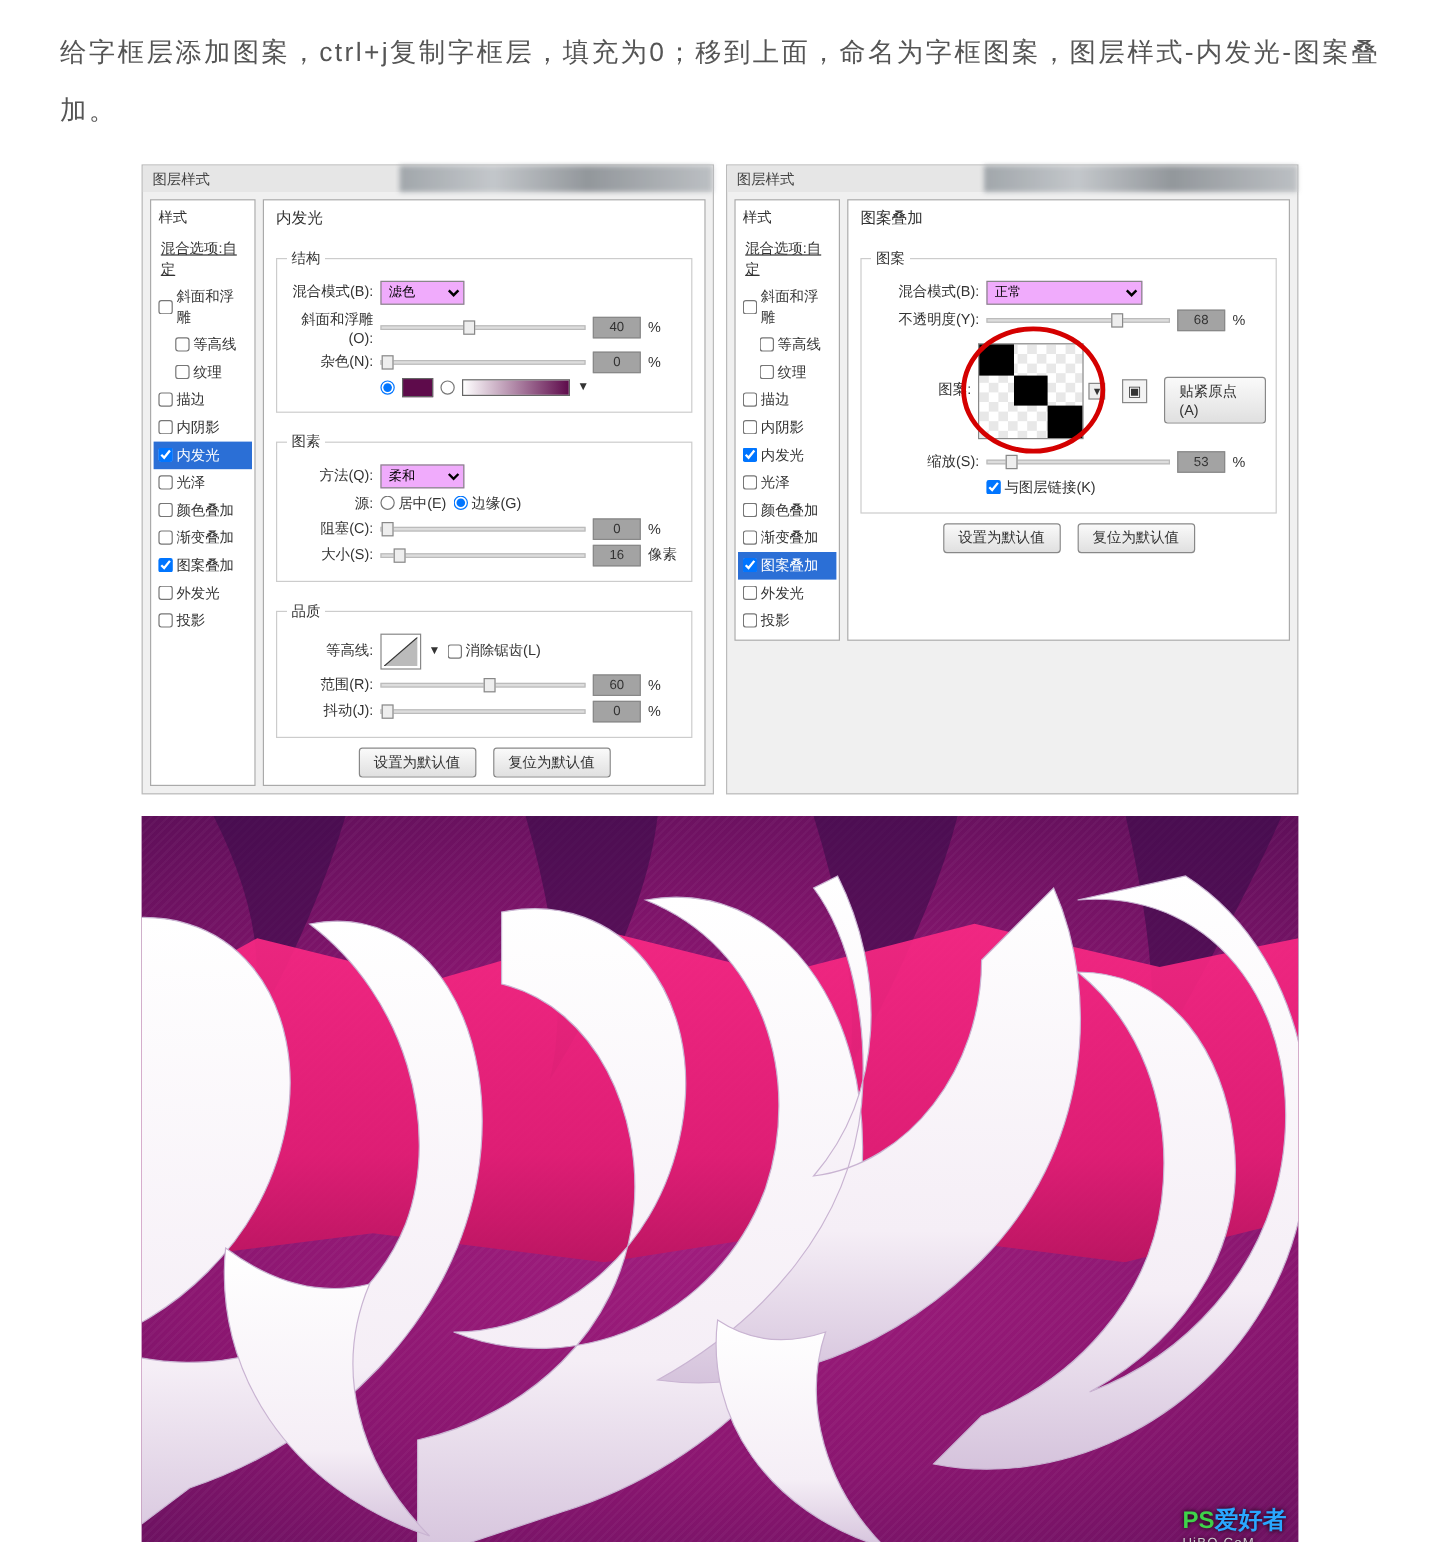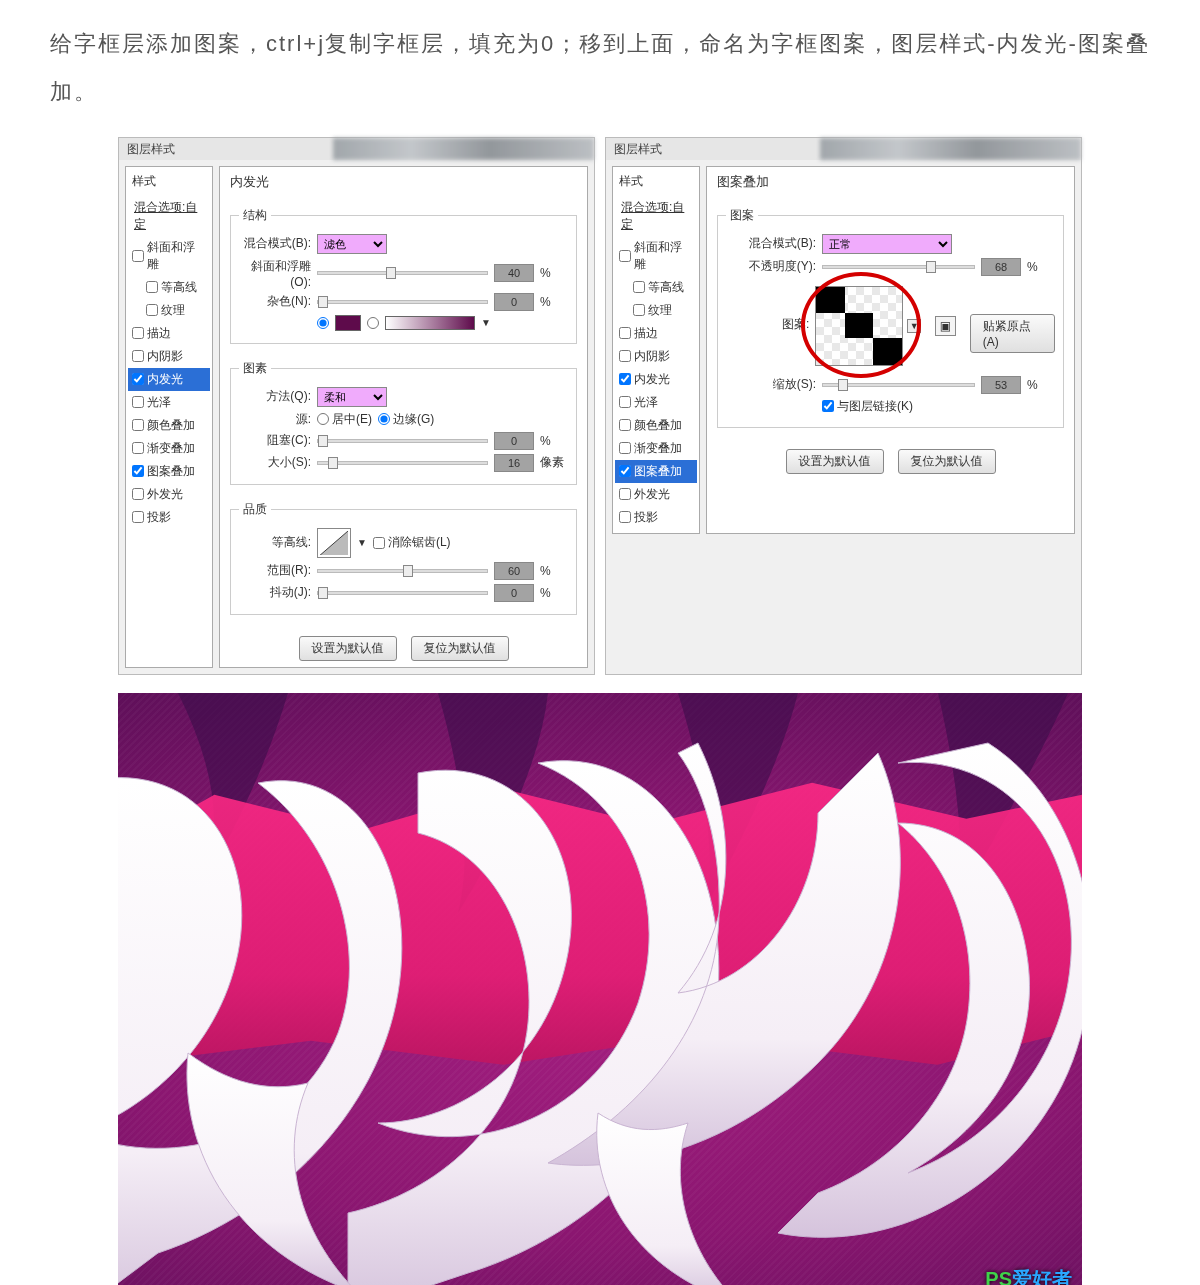--- a/index.html
+++ b/index.html
@@ -144,21 +144,20 @@
   }
   .radio { display:flex; align-items:center; gap:3px;}
   .radio input{width:12px;height:12px;margin:0;}
   .btn {
     border:1px solid #888;
     background:linear-gradient(#fafafa,#e0e0e0);
     padding:3px 12px;
     font-size:12px;
     border-radius:3px;
     cursor:pointer;
-    margin-top:13px;
   }
   .btn-row { display:flex; gap:14px; justify-content:center; margin-top:4px;}
   .contour-box {
     width: 34px; height: 30px; border:1px solid #888; background:#fff;
     position:relative;
   }
   .contour-box svg{position:absolute;inset:2px;}
 
   
   .pattern-preview {

